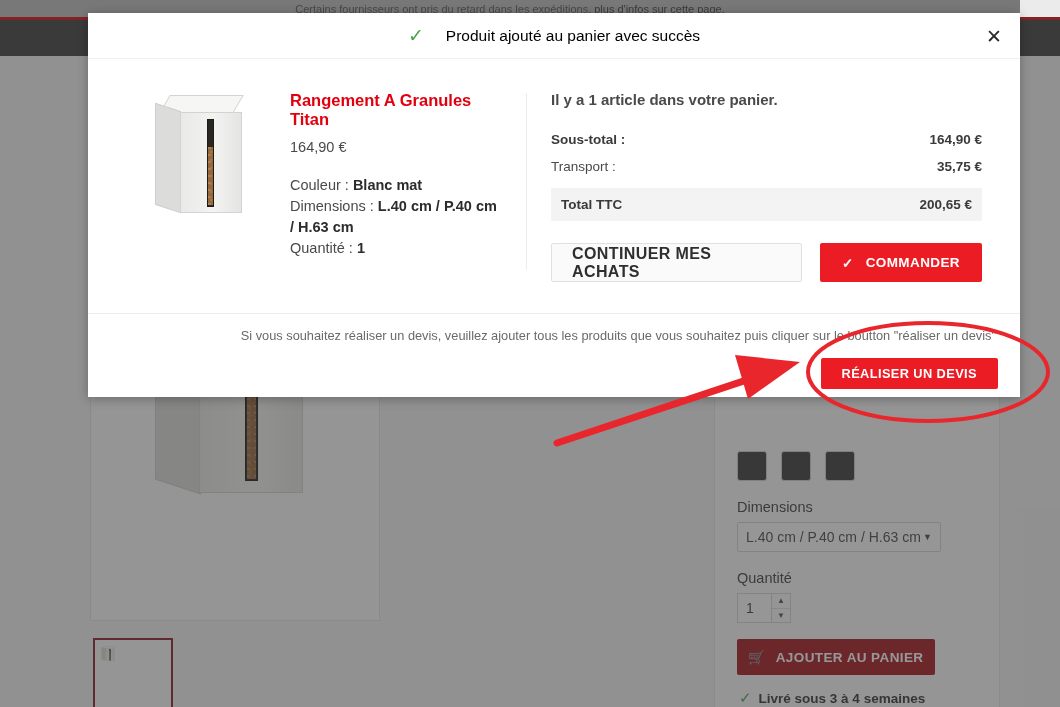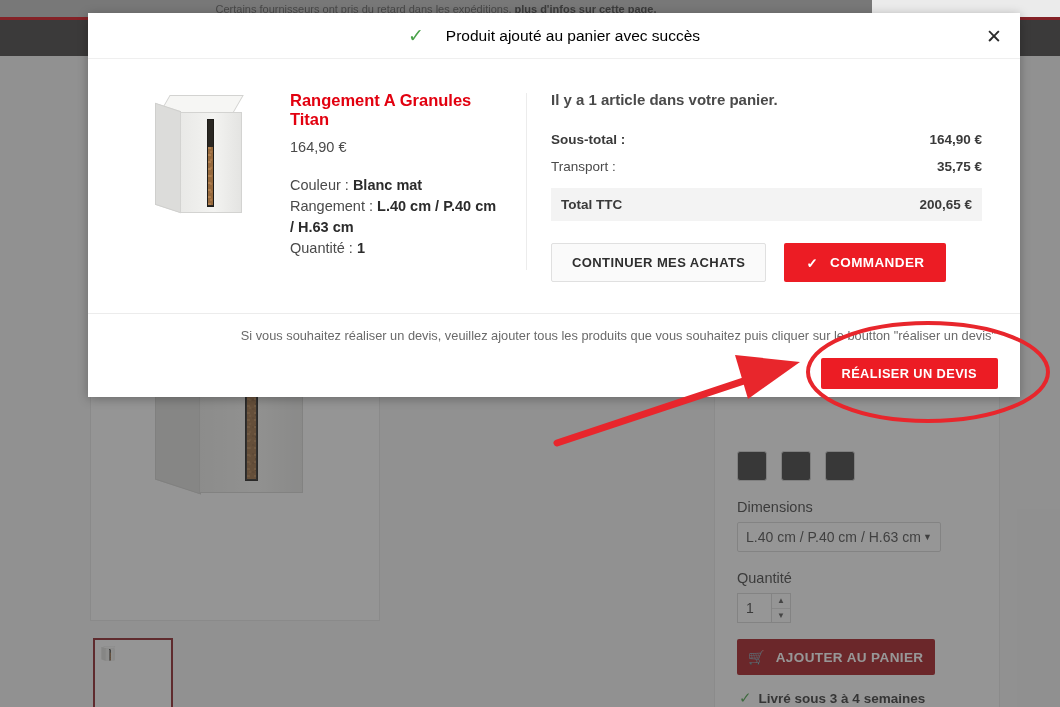--- a/index.html
+++ b/index.html
@@ -13,28 +13,28 @@
   }
   #page {
     position: relative;
     width: 1060px; height: 707px;
     overflow: hidden;
     background: #ffffff;
   }
 
   
   .bg-announce {
-    position: absolute; left: 0; top: 0; width: 872px; height: 18px;
+    position: absolute; left: 0; top: 0; width: 1020px; height: 18px;
     background: #7f7f7f;
     color: #4a4a4a;
     font-size: 11px;
     display: flex; align-items: center; justify-content: center;
     white-space: nowrap;
   }
-  .bg-announce b { color: #3c3c3c; font-weight: bold; margin-left: 3px; }
+  .bg-announce b { color: #3c3c3c; font-weight: normal; margin-left: 3px; }
   .bg-redline {
     position: absolute; left: 0; top: 17px; width: 1060px; height: 3px;
     background: #8d2025;
   }
   .bg-header {
     position: absolute; left: 0; top: 20px; width: 1060px; height: 36px;
     background: #3b3a3a;
   }
   .bg-body {
     position: absolute; left: 0; top: 56px; width: 1060px; height: 651px;
@@ -196,21 +196,21 @@
   .cart-row.total {
     background: #f3f3f3; padding: 9px 10px; margin-top: 8px;
     font-weight: bold;
     gap: 13px;
   }
   .cart-row.total .lbl { font-weight: bold; color: #3a3a3a; }
   .cart-actions { display: flex; gap: 18px; margin-top: 22px; }
   .btn-continue {
     height: 39px; padding: 0 20px;
     background: #fafafa; border: 1px solid #e0e0e0; border-radius: 2px;
-    font-size: 13px; font-weight: bold; letter-spacing: .4px; color: #2f2f2f;
+    font-size: 16px; font-weight: bold; letter-spacing: .4px; color: #2f2f2f;
     display: flex; align-items: center; justify-content: center;
     font-family: "Liberation Sans", sans-serif;
   }
   .btn-order {
     height: 39px; padding: 0 22px;
     background: #ec1c24; border: none; border-radius: 2px; color: #fff;
     font-size: 13.5px; font-weight: bold; letter-spacing: .4px;
     display: flex; align-items: center; justify-content: center; gap: 12px;
     font-family: "Liberation Sans", sans-serif;
   }
@@ -330,21 +330,21 @@
       </div>
 
       <div class="prod-info">
         <div class="prod-title">Rangement A Granules Titan</div>
         <div class="prod-price">164,90 €</div>
         <div class="prod-attr">
           <span>Couleur :</span>
           <b>Blanc mat</b>
         </div>
         <div class="prod-attr">
-          <span>Rangement :</span>
+          <span>Dimensions :</span>
           <b>L.40 cm / P.40 cm / H.63 cm</b>
         </div>
         <div class="prod-attr">
           <span>Quantité :</span>
           <b>1</b>
         </div>
       </div>
 
       <div class="vdivider"></div>
 

